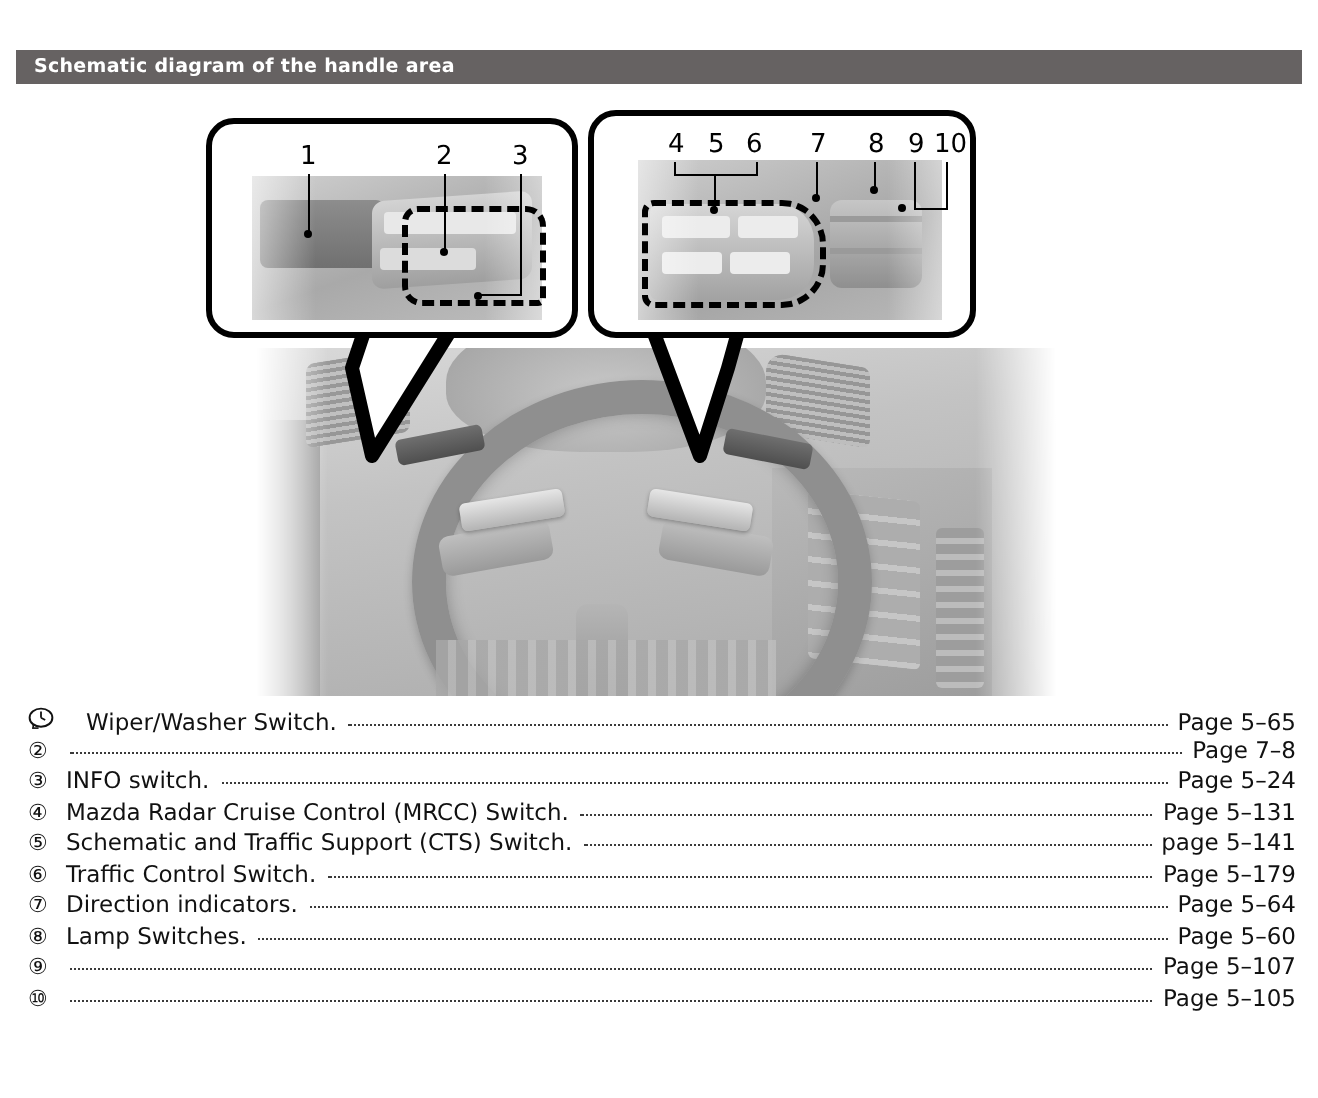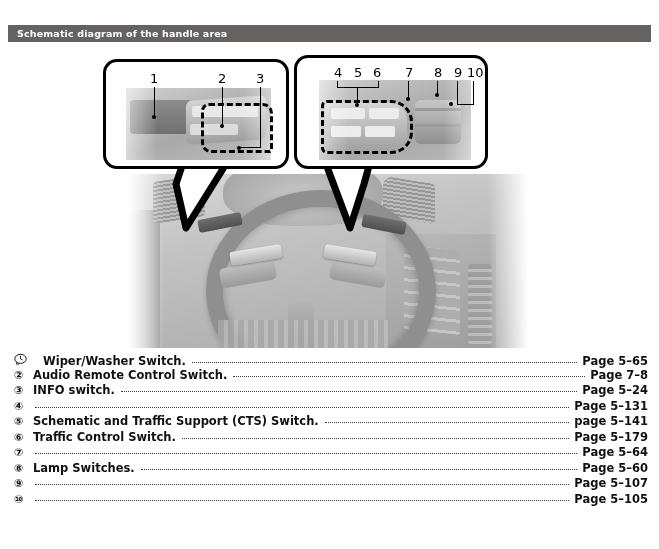--- a/index.html
+++ b/index.html
@@ -260,21 +260,20 @@
     top: 352px;
     width: 634px;
   }
   .legend-row {
     display: flex;
     align-items: baseline;
     height: 15.5px;
     font-size: 11.5px;
     color: #111111;
     white-space: nowrap;
-    font-weight: bold;
   }
   .legend-num {
     width: 19px;
     flex: 0 0 19px;
     font-size: 11px;
     text-align: left;
     color: #111;
   }
   .legend-label { padding-right: 4px; }
   .legend-dots {
@@ -403,54 +402,55 @@
         <line x1="3.2" y1="11.6" x2="3.2" y2="13.4" stroke="#111" stroke-width="1"></line>
       </svg>
     </span>
     <span class="legend-label" style="margin-left:10px;">Wiper/Washer Switch.</span>
     <span class="legend-dots"></span>
     <span class="legend-page">Page 5–65</span>
   </div>
 
   <div class="legend-row">
     <span class="legend-num">②</span>
-    <span class="legend-label">Audio Remote Control Switch.</span>
     <span class="legend-dots"></span>
     <span class="legend-page">Page 7–8</span>
   </div>
 
   <div class="legend-row">
     <span class="legend-num">③</span>
     <span class="legend-label">INFO switch.</span>
     <span class="legend-dots"></span>
     <span class="legend-page">Page 5–24</span>
   </div>
 
   <div class="legend-row">
     <span class="legend-num">④</span>
+    <span class="legend-label">Mazda Radar Cruise Control (MRCC) Switch.</span>
     <span class="legend-dots"></span>
     <span class="legend-page">Page 5–131</span>
   </div>
 
   <div class="legend-row">
     <span class="legend-num">⑤</span>
     <span class="legend-label">Schematic and Traffic Support (CTS) Switch.</span>
     <span class="legend-dots"></span>
     <span class="legend-page">page 5–141</span>
   </div>
 
   <div class="legend-row">
     <span class="legend-num">⑥</span>
     <span class="legend-label">Traffic Control Switch.</span>
     <span class="legend-dots"></span>
     <span class="legend-page">Page 5–179</span>
   </div>
 
   <div class="legend-row">
     <span class="legend-num">⑦</span>
+    <span class="legend-label">Direction indicators.</span>
     <span class="legend-dots"></span>
     <span class="legend-page">Page 5–64</span>
   </div>
 
   <div class="legend-row">
     <span class="legend-num">⑧</span>
     <span class="legend-label">Lamp Switches.</span>
     <span class="legend-dots"></span>
     <span class="legend-page">Page 5–60</span>
   </div>

